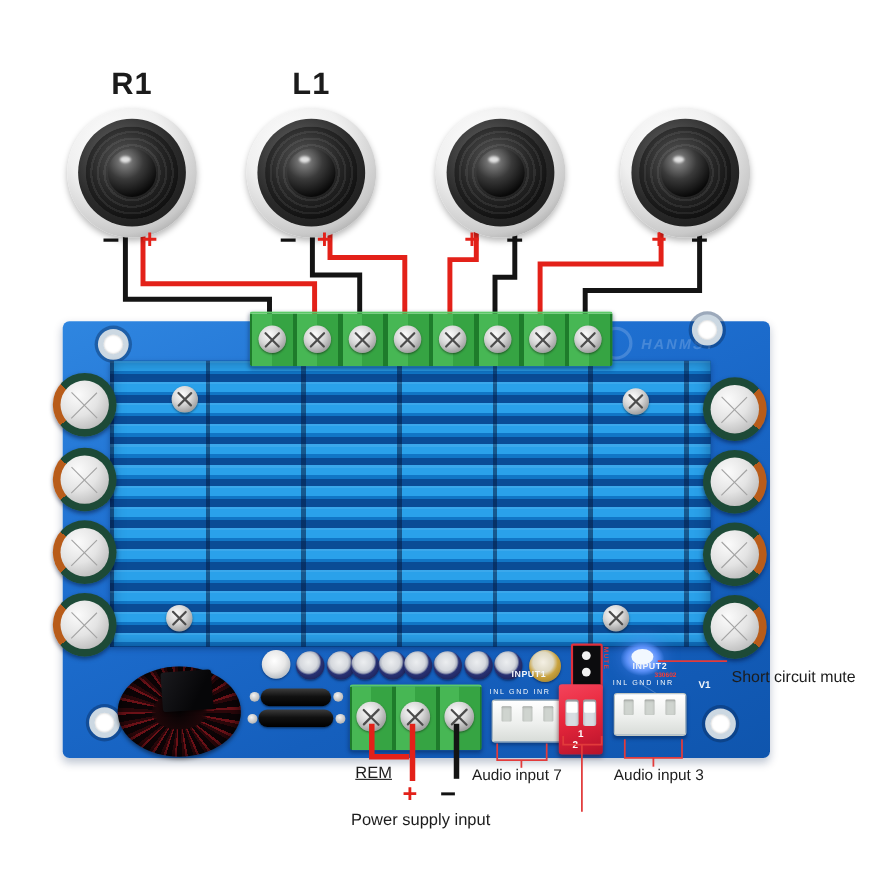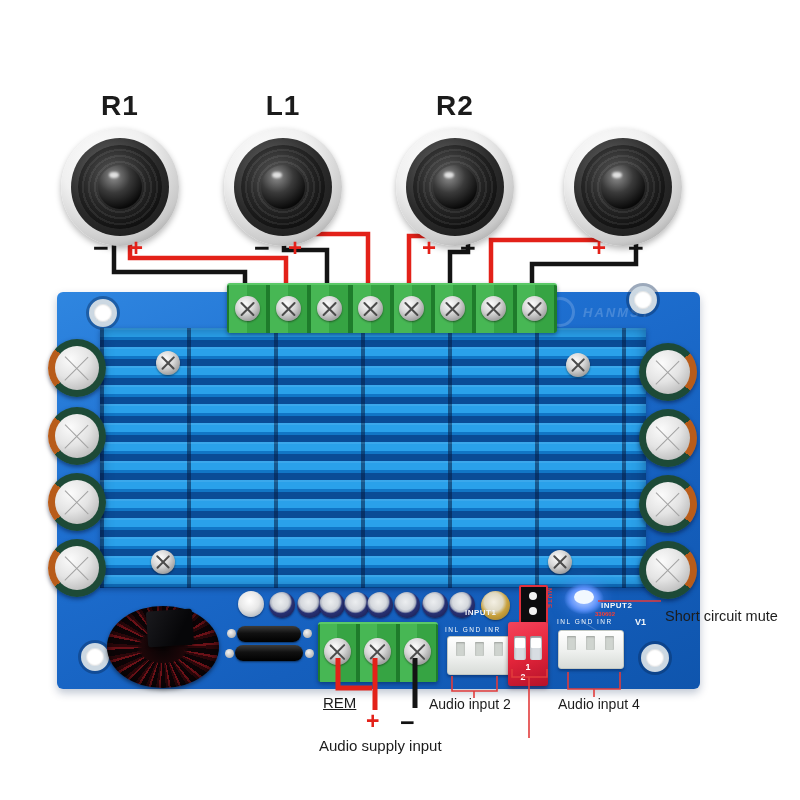--- a/index.html
+++ b/index.html
@@ -1,20 +1,20 @@
 <!DOCTYPE html>
 <html><head>
 <meta charset="utf-8">
 <style>
   html,body{margin:0;padding:0;background:#ffffff;}
   body{font-family:"Liberation Sans", sans-serif;}
   .canvas{position:relative;width:800px;height:800px;background:#ffffff;overflow:hidden;}
 
   
-  .speaker{position:absolute;top:60px;width:118px;height:185px;margin-top:30px;}
+  .speaker{position:absolute;top:60px;width:118px;height:185px;}
   .spk-label{position:absolute;top:0;left:0;width:118px;text-align:center;
     font-size:28px;font-weight:700;color:#1b1b1b;letter-spacing:1px;}
   .spk-body{position:absolute;top:38px;left:0;width:118px;height:118px;border-radius:50%;
     background:radial-gradient(circle at 38% 30%, #ffffff 0%, #f0f0f0 40%, #c9c9c9 72%, #8f8f8f 92%, #7a7a7a 100%);
     box-shadow:0 3px 6px rgba(0,0,0,.28);}
   .spk-ring{position:absolute;top:10px;left:10px;right:10px;bottom:10px;border-radius:50%;
     background:radial-gradient(circle at 40% 34%, #6a6a6a 0%, #2a2a2a 55%, #151515 100%);}
   .spk-cone{position:absolute;top:17px;left:17px;right:17px;bottom:17px;border-radius:50%;
     background:
       repeating-radial-gradient(circle, rgba(255,255,255,0.07) 0 2px, rgba(0,0,0,0) 2px 6px),
@@ -111,21 +111,21 @@
 
   .led{position:absolute;left:500px;top:286px;width:54px;height:42px;border-radius:50%;
     background:radial-gradient(closest-side, #ffffff 0%, #cfe4ff 22%, #5d93f5 52%, rgba(50,100,230,0) 74%);}
   .led::after{content:"";position:absolute;left:17px;top:12px;width:20px;height:14px;border-radius:50%;
     background:#f2f8ff;box-shadow:0 0 16px 7px rgba(90,140,255,.65);}
   .led-code{position:absolute;left:538px;top:319px;color:#ff3b30;font-size:6px;font-weight:700;}
 
   .silk{position:absolute;color:#f2f6fa;}
   .silk.t1{left:408px;top:316px;font-size:8px;font-weight:700;letter-spacing:.5px;}
   .silk.p1{left:388px;top:334px;font-size:6.5px;letter-spacing:1.5px;}
-  .silk.t2{left:544px;top:309px;font-size:8px;font-weight:700;letter-spacing:.5px;}
+  .silk.t2{left:518px;top:309px;font-size:8px;font-weight:700;letter-spacing:.5px;}
   .silk.p2{left:500px;top:326px;font-size:6.5px;letter-spacing:1.5px;}
   .silk.v1{left:578px;top:325px;font-size:9px;font-weight:700;}
 
   .conn{position:absolute;width:64px;height:37px;background:linear-gradient(180deg,#ffffff 0%, #eef0ee 55%, #d8dcd8 100%);
     border-radius:3px;border:1px solid #c2c8c2;box-shadow:0 2px 3px rgba(0,20,60,.4);}
   .conn i{position:absolute;top:5px;width:9px;height:14px;background:#cfd4cf;border-radius:1px;
     box-shadow:inset 0 1px 2px rgba(0,0,0,.25);}
 
   .watermark{position:absolute;left:488px;top:5px;display:flex;align-items:center;gap:8px;opacity:.20;}
   .watermark .ring{width:24px;height:24px;border-radius:50%;border:3px solid #dfeaff;}
@@ -176,21 +176,20 @@
     <div class="spk-body">
       <div class="spk-ring"></div>
       <div class="spk-cone"></div>
       <div class="spk-cap"></div>
     </div>
     <div class="sign neg" style="left:30px">−</div>
     <div class="sign pos" style="left:64px">+</div>
   </div>
 
   <div class="speaker" style="left:396px">
-    <div class="spk-label">R2</div>
     <div class="spk-body">
       <div class="spk-ring"></div>
       <div class="spk-cone"></div>
       <div class="spk-cap"></div>
     </div>
     <div class="sign pos" style="left:26px">+</div>
     <div class="sign neg" style="left:64px">−</div>
   </div>
 
   <div class="speaker" style="left:564px">
@@ -330,18 +329,18 @@
         <polyline points="512,669 512,677 547,677 547,669"></polyline>
         <line x1="529" y1="677" x2="529" y2="738"></line>
         <line x1="598" y1="601" x2="661" y2="601"></line>
       </g>
     </g>
   </svg>
 
   <div class="ann rem">REM</div>
   <div class="ann pplus">+</div>
   <div class="ann pminus">−</div>
-  <div class="ann power">Audio supply input</div>
-  <div class="ann audio1">Audio input 2</div>
-  <div class="ann audio2">Audio input 4</div>
+  <div class="ann power">Power supply input</div>
+  <div class="ann audio1">Audio input 7</div>
+  <div class="ann audio2">Audio input 3</div>
   <div class="ann mute">Short circuit mute</div>
 
 </div>
 
 </body></html>

